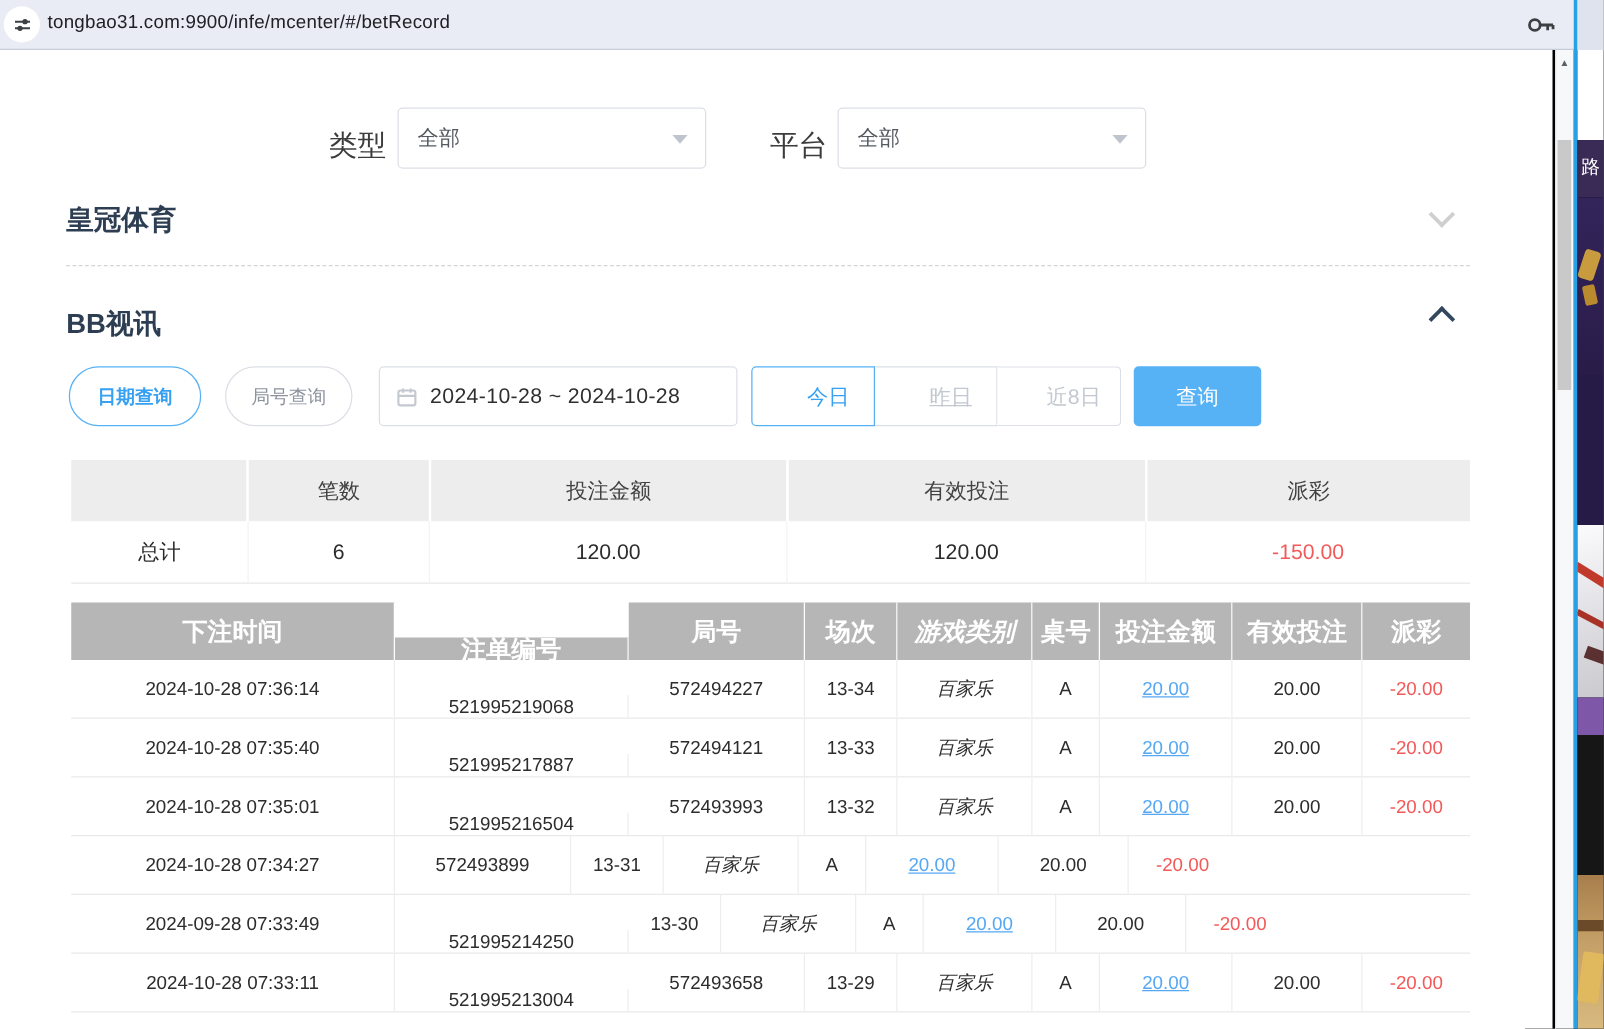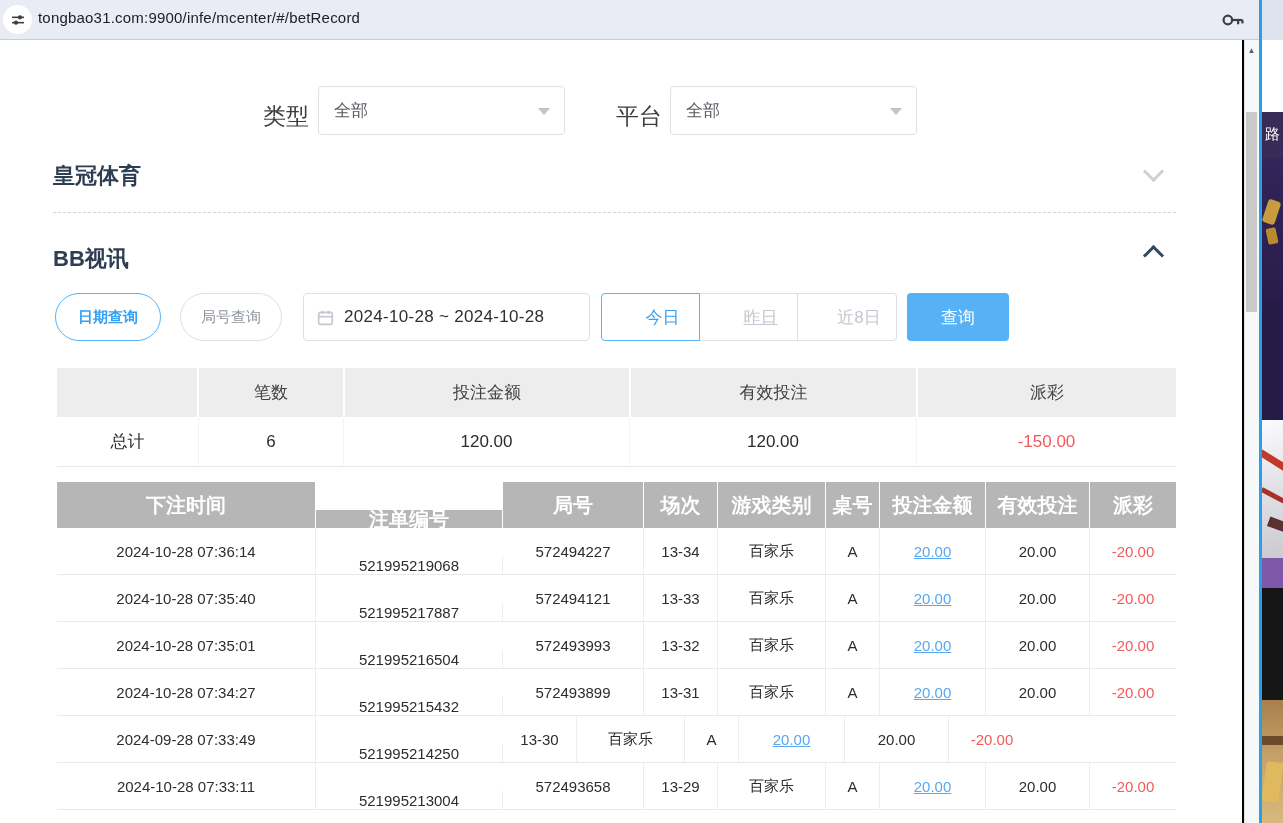--- a/index.html
+++ b/index.html
@@ -49,21 +49,21 @@
   .neg { color:#f25a5a !important; }
 
   
   .bet-table { position:absolute; left:57px; top:442px; width:1119px; }
   .bt-head { display:flex; height:46px; }
   .bt-head .hc { background:#b6b6b6; color:#ffffff; font-size:20px; font-weight:bold; display:flex; align-items:center; justify-content:center; border-right:1px solid #fff; }
   .bt-head .hc:last-child { border-right:none; }
   .bt-row { display:flex; height:47px; border-bottom:1px solid #e9e9e9; }
   .bt-row .bc { display:flex; align-items:center; justify-content:center; font-size:15px; color:#2d2d2d; border-right:1px solid #eeeeee;text-align:center; }
   .bt-row .bc:last-child { border-right:none; }
-  .k0{width:259px;} .k1{width:187px;margin-top:28px;} .k2{width:141px;} .k3{width:74px;} .k4{width:108px;} .k5{width:54px;} .k6{width:106px;} .k7{width:104px;} .k8{width:86px;}
+  .k0{width:259px;} .k1{width:187px;margin-top:28px;} .k2{width:141px;} .k3{width:74px;} .k4{width:108px;font-style:italic;} .k5{width:54px;} .k6{width:106px;} .k7{width:104px;} .k8{width:86px;}
   .bet-link { color:#57a8f3; text-decoration:underline; cursor:pointer; }
 
   
   .sb-track { position:absolute; left:1244px; top:40px; width:15px; height:783px; background:#f7f8fa; border-left:1px solid #e4e4e4; }
   .sb-up { position:absolute; left:1244px; top:40px; width:15px; height:20px; display:flex; align-items:center; justify-content:center; color:#5b5f66; font-size:8px; }
   .sb-thumb { position:absolute; left:1246px; top:112px; width:11px; height:200px; background:#c9c9c9; }
   .edge-blue { position:absolute; left:1259px; top:0; width:3px; height:823px; background:#28a0e6; }
   .sliver { position:absolute; left:1262px; width:21px; overflow:hidden; }
   .sl-top { top:0; height:40px; background:#dfe3ee; }
   .sl-white { top:40px; height:72px; background:#ffffff; }
@@ -215,21 +215,20 @@
         <div class="bc k5">A</div>
         <div class="bc k6">
             <span class="bet-link">20.00</span>
           </div>
         <div class="bc k7">20.00</div>
         <div class="bc k8 neg">-20.00</div>
       </div>
 
       <div class="bt-row">
         <div class="bc k0">2024-10-28 07:34:27</div>
-        <div class="bc k1">521995215432</div>
         <div class="bc k2">572493899</div>
         <div class="bc k3">13-31</div>
         <div class="bc k4">百家乐</div>
         <div class="bc k5">A</div>
         <div class="bc k6">
             <span class="bet-link">20.00</span>
           </div>
         <div class="bc k7">20.00</div>
         <div class="bc k8 neg">-20.00</div>
       </div>

